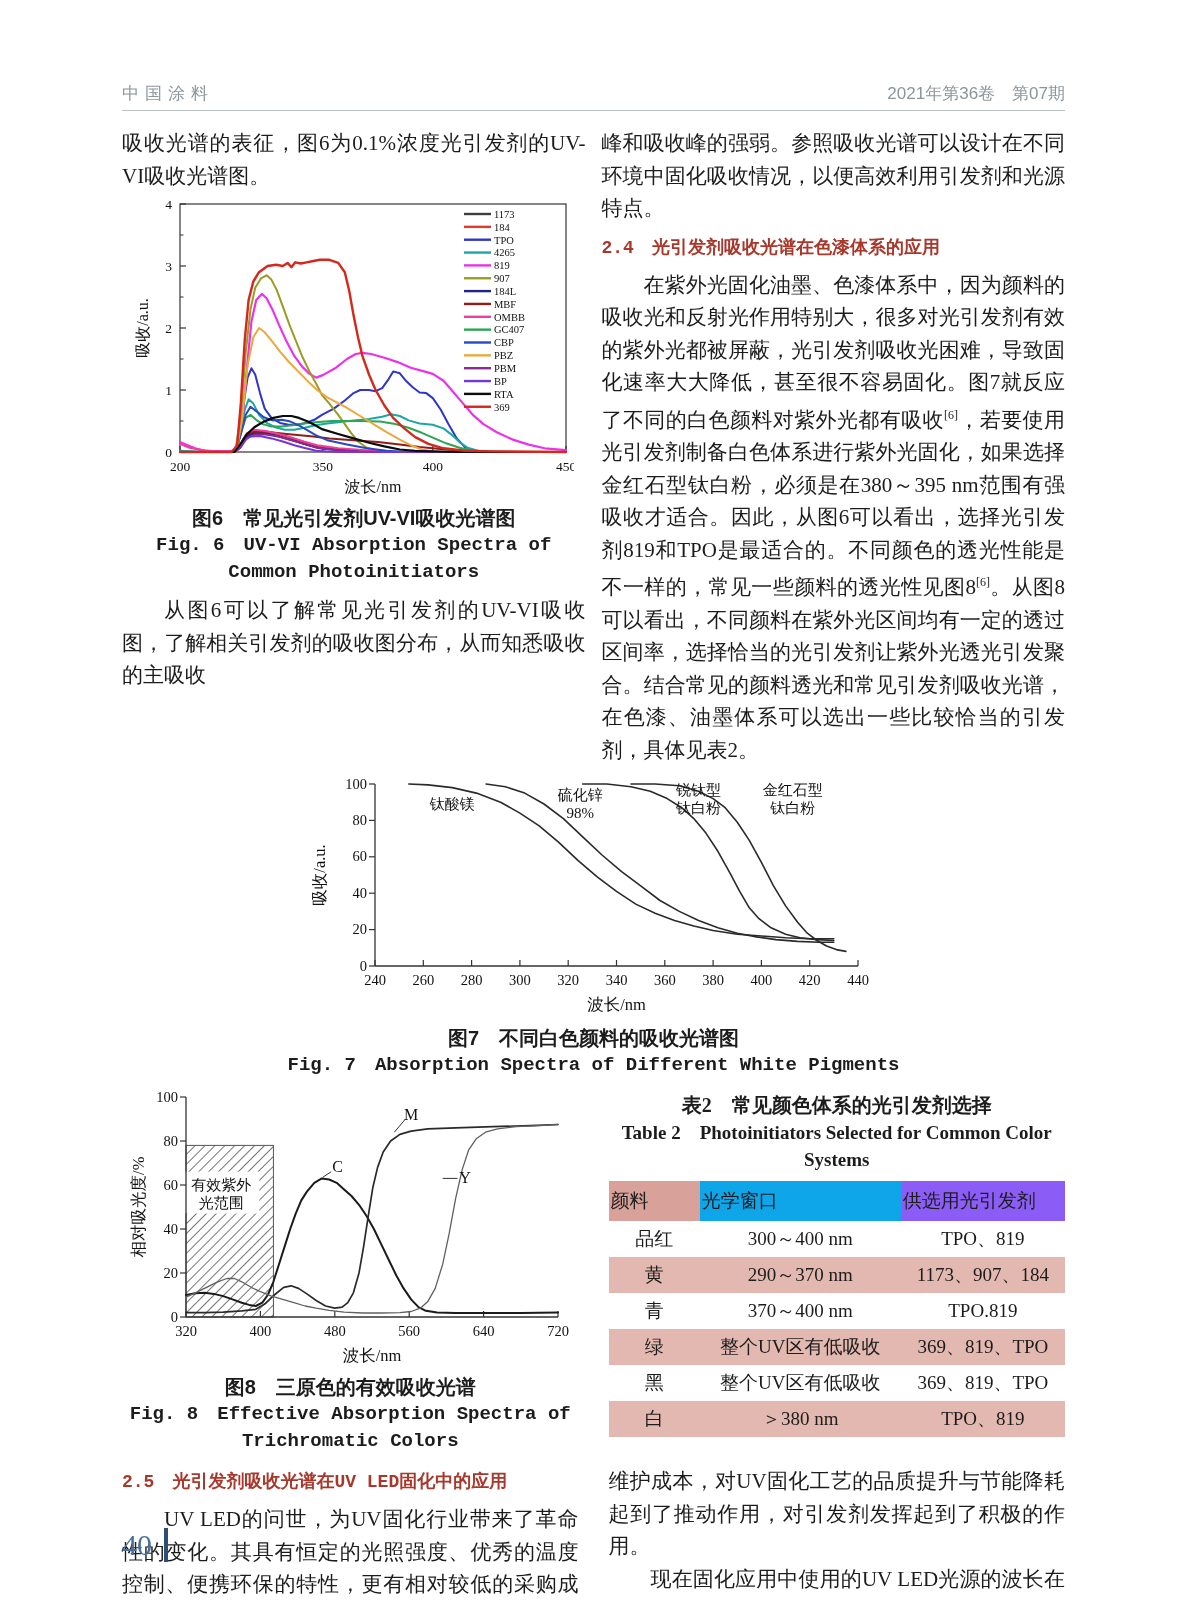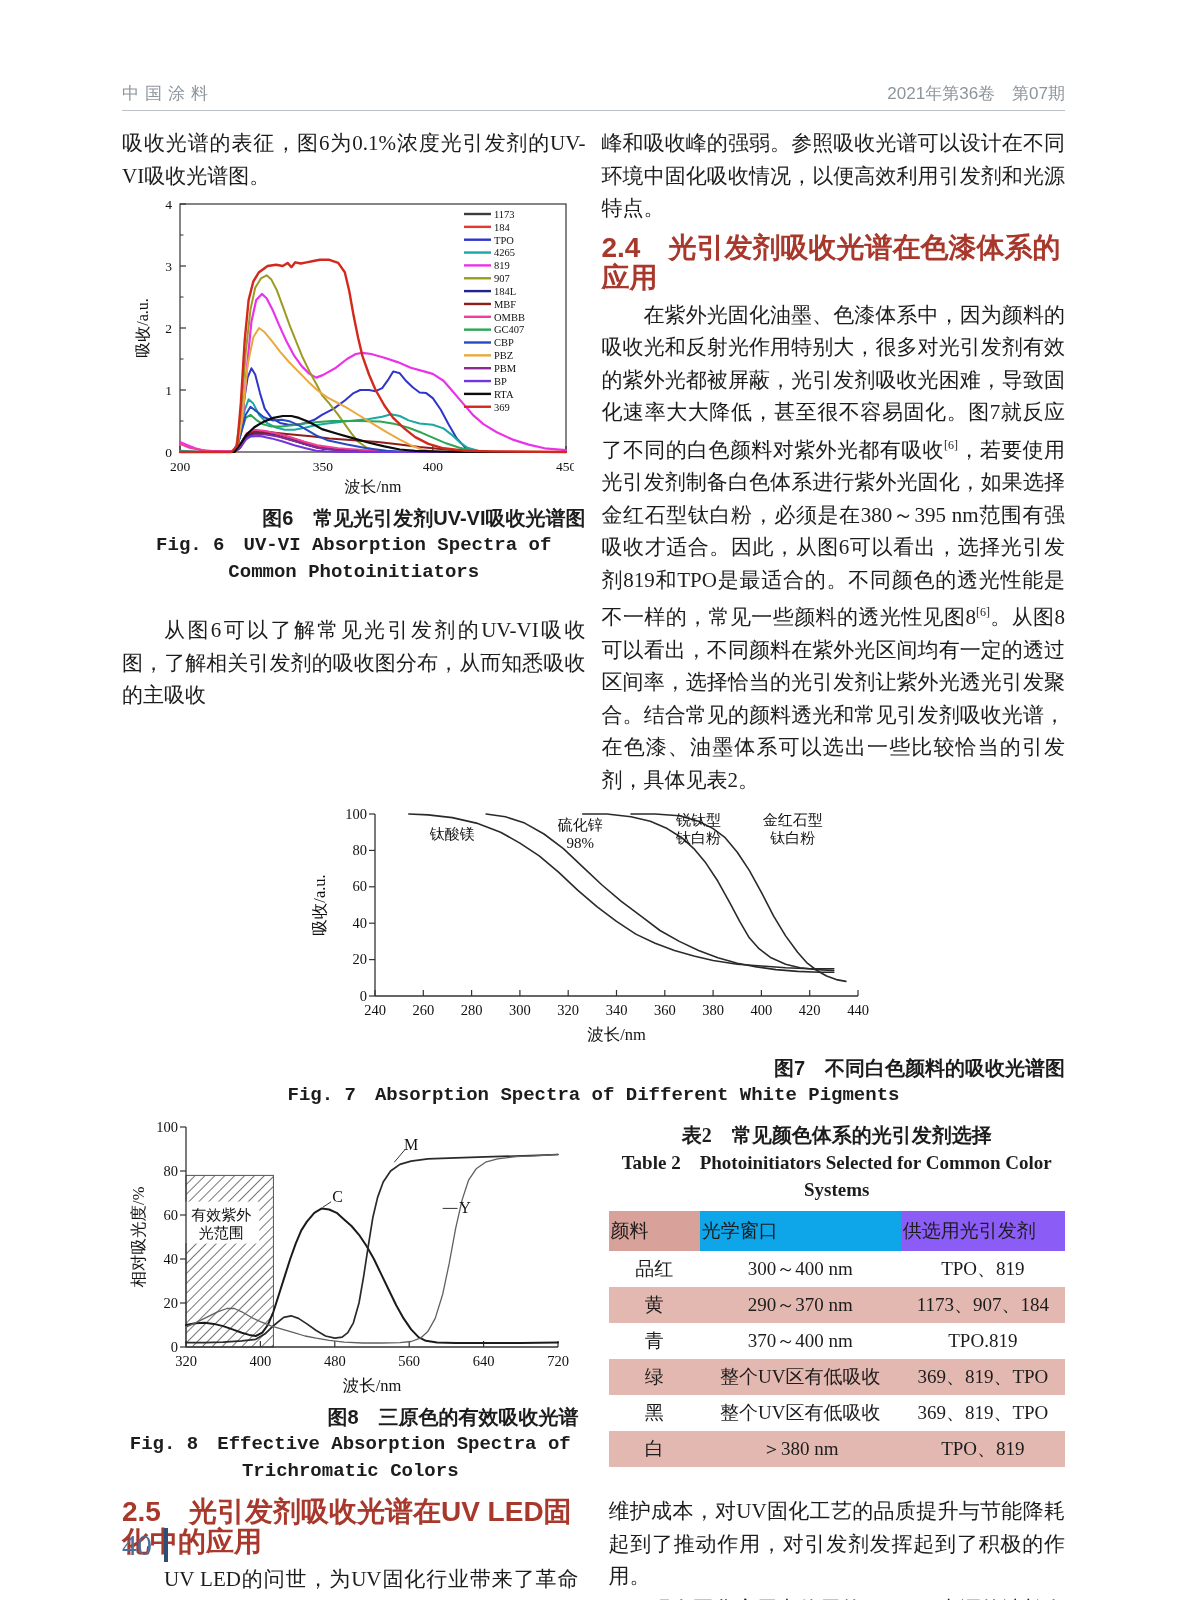--- a/index.html
+++ b/index.html
@@ -9,25 +9,25 @@
   
   .hdr{display:flex;justify-content:space-between;align-items:flex-start;padding-top:82px;
        font-family:"Liberation Sans",sans-serif;font-size:17px;color:var(--hdr-gray,#8d959c);}
   .hdr .jname{letter-spacing:6px;}
   .hdr-rule{border-bottom:1.5px solid #bcc2c7;margin-top:5px;}
   
   .cols{display:grid;grid-template-columns:1fr 1fr;column-gap:16px;margin-top:16px;}
   p.body{font-size:21px;line-height:32.5px;text-align:justify;margin:0;}
   p.ind{text-indent:2em;}
   sup.sup{font-size:12px;}
-  h3.sect{font-family:Liberation Sans, sans-serif;font-weight:bold;font-size:28px;
+  h3.sect{font-family:Liberation Mono, monospace;font-weight:bold;font-size:18px;
           color:var(--accent,#a8382c);margin:8px 0 6px 0;line-height:30px;}
   
   figure{margin:0;text-align:center;}
-  .cap-zh{font-family:"Liberation Sans",sans-serif;font-weight:bold;font-size:20px;line-height:28px;margin-top:2px;text-align:right;}
+  .cap-zh{font-family:"Liberation Sans",sans-serif;font-weight:bold;font-size:20px;line-height:28px;margin-top:2px;}
   .cap-en{font-family:Liberation Mono, monospace;font-weight:bold;font-size:19px;line-height:27px;}
   .fig6-wrap{margin-top:6px;}
   .fig7-wrap{margin-top:4px;}
   .cols-bottom{display:grid;grid-template-columns:1fr 1fr;column-gap:30px;margin-top:8px;}
   
   .tbl-title-zh{font-family:Liberation Serif, serif;font-weight:bold;font-size:20px;line-height:28px;text-align:center;margin-top:4px;}
   .tbl-title-en{font-weight:bold;font-size:19px;line-height:27px;text-align:center;}
   table.t2{width:100%;border-collapse:collapse;font-size:19px;margin-top:8px;}
   table.t2 th{font-weight:normal;padding:7px 2px;text-align:left;}
   table.t2 td{padding:5px 2px;text-align:center;height:23px;}
@@ -134,21 +134,21 @@
                 <text x="360" y="186.85" font-family="Liberation Serif, serif" font-size="10.5" fill="#111">BP</text>
                 <line x1="330" y1="195.9" x2="357" y2="195.9" stroke="#0c0c0c" stroke-width="2.4"></line>
                 <text x="360" y="199.70000000000002" font-family="Liberation Serif, serif" font-size="10.5" fill="#111">RTA</text>
                 <line x1="330" y1="208.75" x2="357" y2="208.75" stroke="#d3281c" stroke-width="2.4"></line>
                 <text x="360" y="212.55" font-family="Liberation Serif, serif" font-size="10.5" fill="#111">369</text>
               </g>
             </svg>
           <div class="cap-zh">图6　常见光引发剂UV-VI吸收光谱图</div>
           <div class="cap-en">Fig. 6　UV-VI Absorption Spectra of Common Photoinitiators</div>
         </figure>
-        <p class="body ind" style="margin-top:28px">从图6可以了解常见光引发剂的UV-VI吸收图，了解相关引发剂的吸收图分布，从而知悉吸收的主吸收</p>
+        <p class="body ind" style="margin-top:8px">从图6可以了解常见光引发剂的UV-VI吸收图，了解相关引发剂的吸收图分布，从而知悉吸收的主吸收</p>
       </div>
       <div>
         <p class="body">峰和吸收峰的强弱。参照吸收光谱可以设计在不同环境中固化吸收情况，以便高效利用引发剂和光源特点。</p>
         <h3 class="sect">2.4　光引发剂吸收光谱在色漆体系的应用</h3>
         <p class="body ind">在紫外光固化油墨、色漆体系中，因为颜料的吸收光和反射光作用特别大，很多对光引发剂有效的紫外光都被屏蔽，光引发剂吸收光困难，导致固化速率大大降低，甚至很不容易固化。图7就反应了不同的白色颜料对紫外光都有吸收<sup class="sup">[6]</sup>，若要使用光引发剂制备白色体系进行紫外光固化，如果选择金红石型钛白粉，必须是在380～395 nm范围有强吸收才适合。因此，从图6可以看出，选择光引发剂819和TPO是最适合的。不同颜色的透光性能是不一样的，常见一些颜料的透光性见图8<sup class="sup">[6]</sup>。从图8可以看出，不同颜料在紫外光区间均有一定的透过区间率，选择恰当的光引发剂让紫外光透光引发聚合。结合常见的颜料透光和常见引发剂吸收光谱，在色漆、油墨体系可以选出一些比较恰当的引发剂，具体见表2。</p>
       </div>
     </div>
 
     <figure class="fig7-wrap">
       <svg width="565" height="248">

